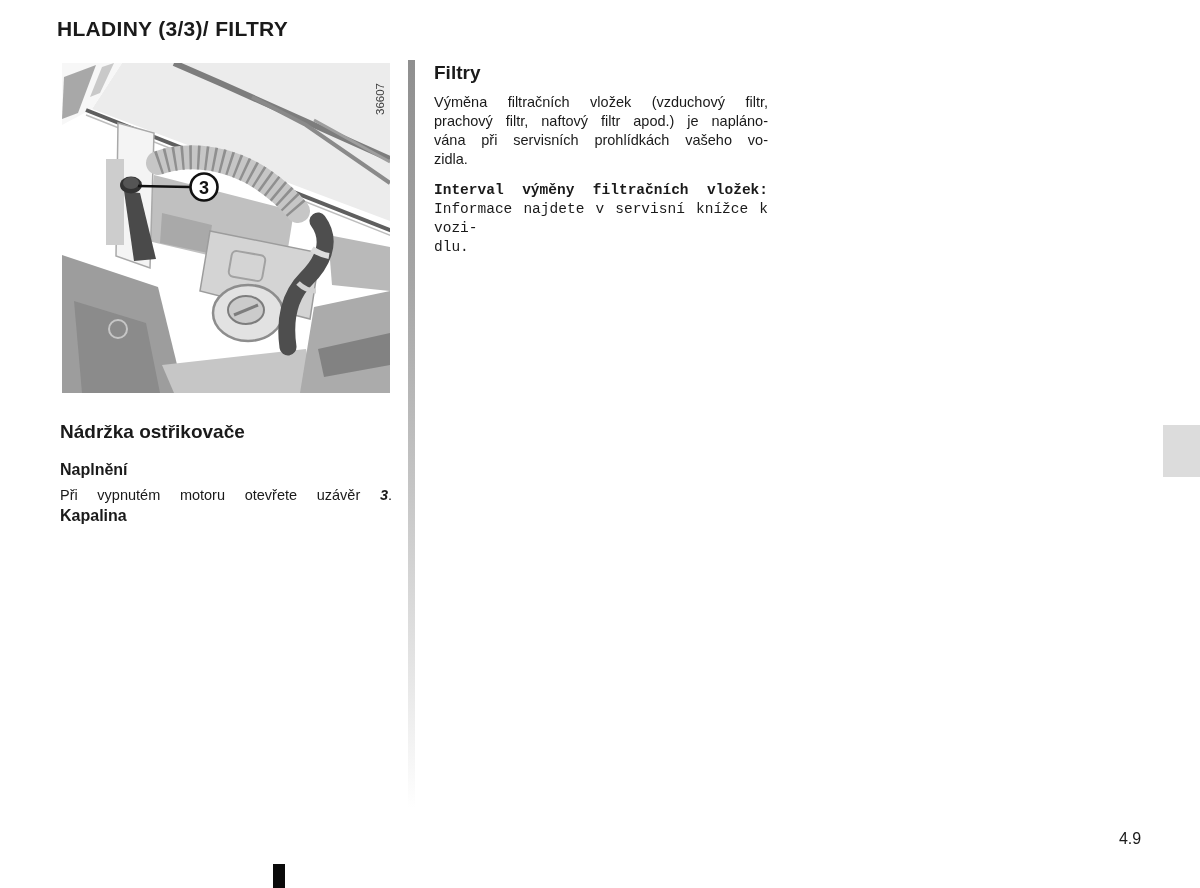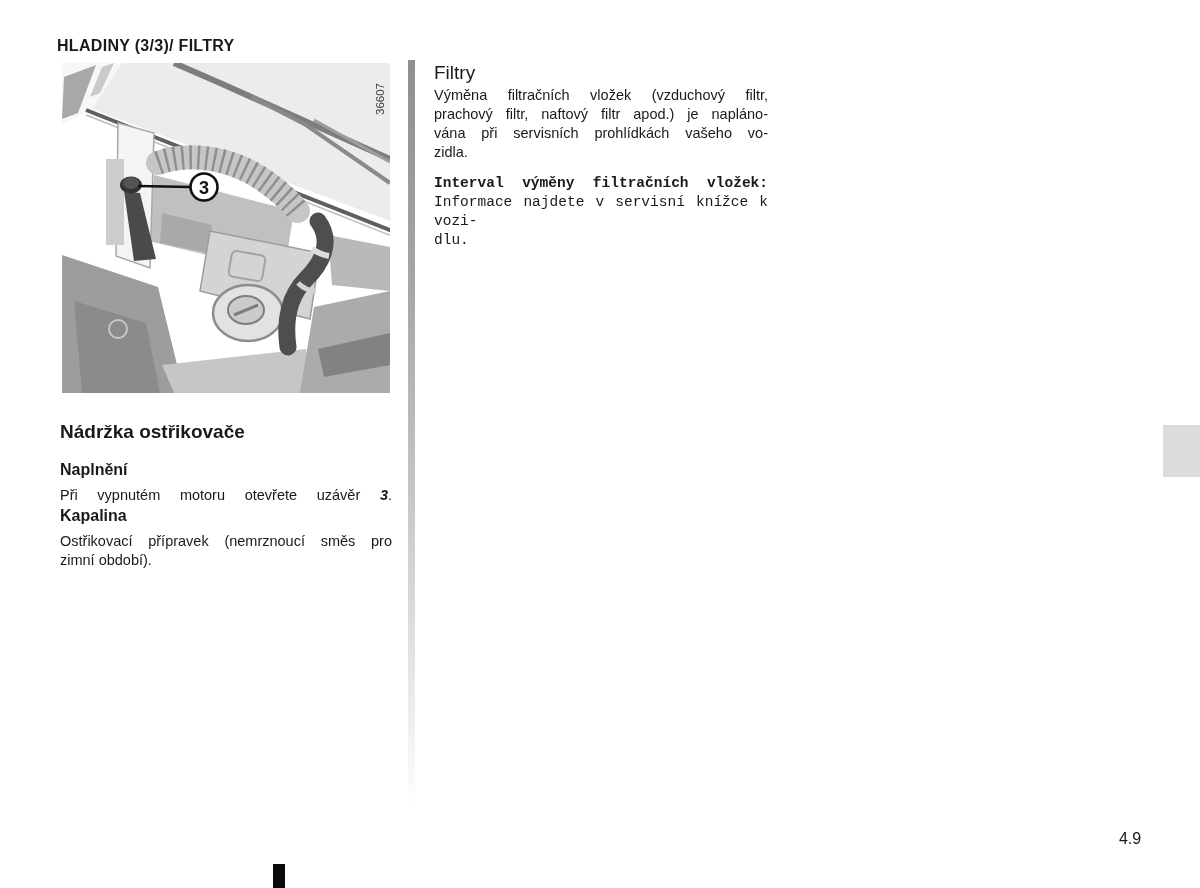--- a/index.html
+++ b/index.html
@@ -8,46 +8,45 @@
     width: 1200px; height: 888px;
     position: relative;
     font-family: "Liberation Sans", sans-serif;
     color: #1a1a1a;
     overflow: hidden;
   }
   .abs { position: absolute; }
 
   .page-title {
     left: 57px; top: 17px;
-    font-size: 16px; font-weight: bold;
+    font-size: 21px; font-weight: bold;
     letter-spacing: 0.3px;
     white-space: nowrap;
-    margin-top: 20px;
   }
 
   .figure-wrap {
     left: 62px; top: 63px;
     width: 328px; height: 330px;
   }
   .figure-wrap svg { display: block; }
 
   .divider {
     left: 408px; top: 60px;
     width: 7px; height: 748px;
     background: linear-gradient(to bottom,
       #8f8f8f 0%, #a6a6a6 30%, #c6c6c6 58%,
       #e3e3e3 80%, rgba(255,255,255,0) 100%);
   }
 
   .right-col { left: 434px; top: 61px; width: 334px; }
   .left-col  { left: 60px;  top: 420px; width: 332px; }
 
   .col-heading {
-    font-size: 19px; font-weight: normal;
-    line-height: 24px; margin-bottom: 1px;
+    font-size: 19px; font-weight: bold;
+    line-height: 24px; margin-bottom: 8px;
   }
   .section-heading {
     font-size: 19px; font-weight: bold;
     line-height: 24px; margin-bottom: 17px;
   }
   .sub-heading {
     font-size: 16px; font-weight: bold;
     line-height: 18px; margin-bottom: 7px;
   }
   .mt-group { margin-top: 2px; }
@@ -136,24 +135,20 @@
 
 <div class="abs left-col">
   <div class="section-heading">Nádržka ostřikovače</div>
 
   <div class="sub-heading">Naplnění</div>
   <div class="body-text">
     <div class="tline"><span>Při vypnutém motoru otevřete uzávěr</span> <span class="ref-num">3</span><span>.</span></div>
   </div>
 
   <div class="sub-heading mt-group">Kapalina</div>
-  <div class="body-text">
-      <div class="tline">Ostřikovací přípravek (nemrznoucí směs pro</div>
-      <div class="tline tline-last">zimní období).</div>
-    </div>
 </div>
 
 <div class="abs right-col">
   <div class="col-heading">Filtry</div>
   <div class="body-text">
       <div class="tline">Výměna filtračních vložek (vzduchový filtr,</div>
       <div class="tline">prachový filtr, naftový filtr apod.) je napláno-</div>
       <div class="tline">vána při servisních prohlídkách vašeho vo-</div>
       <div class="tline tline-last">zidla.</div>
     </div>

